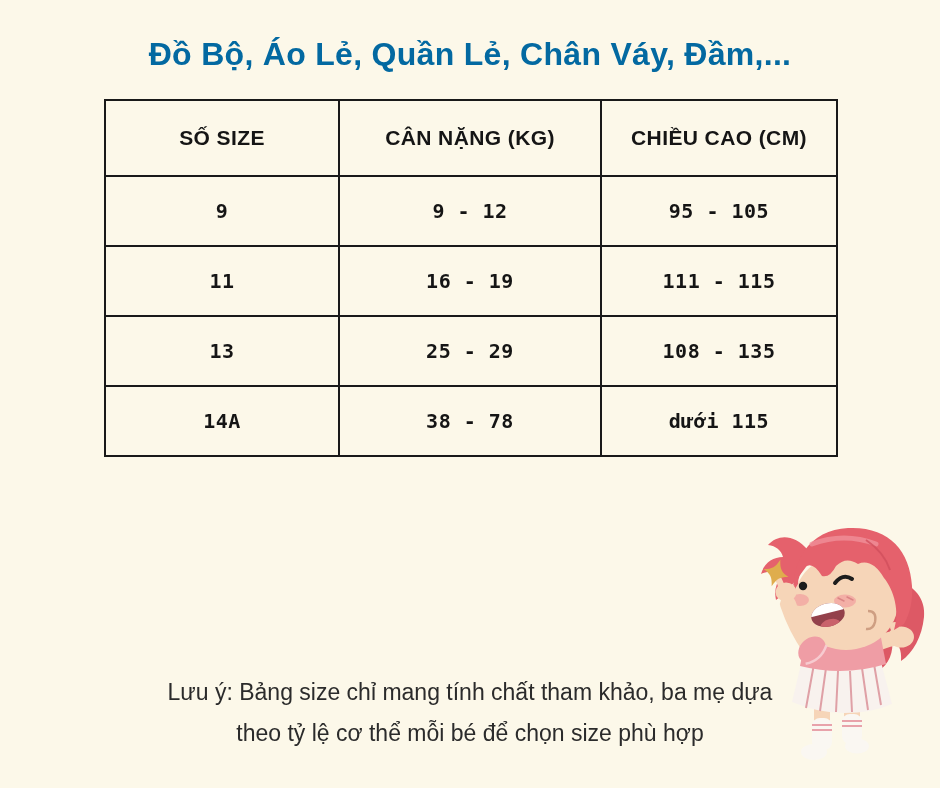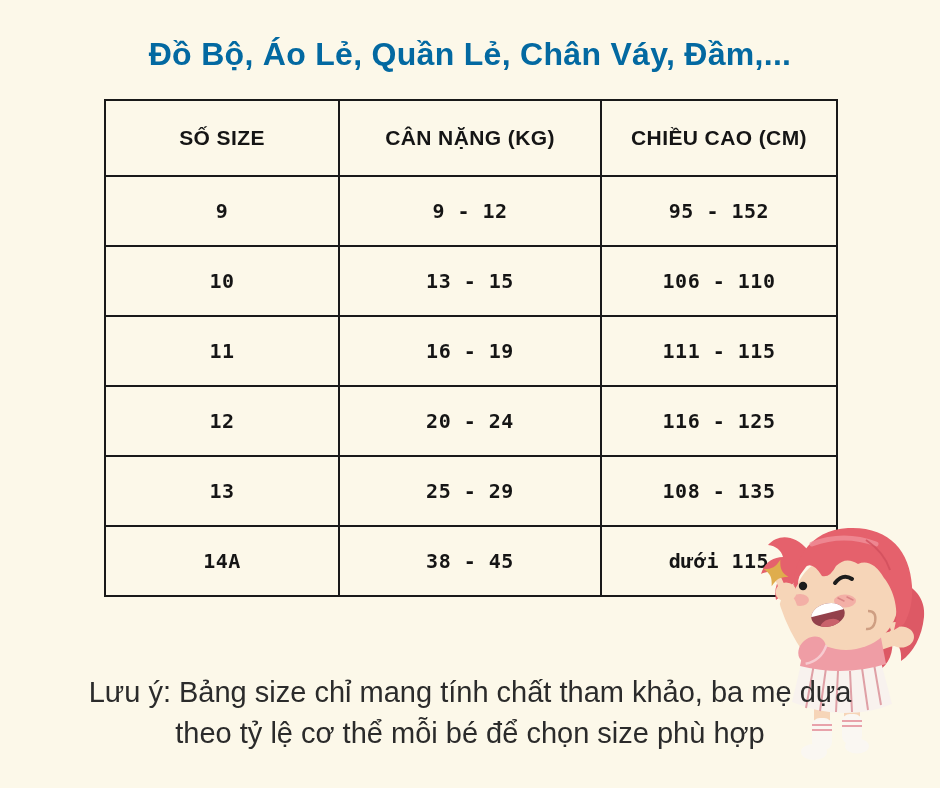--- a/index.html
+++ b/index.html
@@ -31,21 +31,21 @@
   .size-table thead tr { height: 76px; }
   .size-table tbody tr { height: 70px; }
   .size-table th { font-size: 21px; font-weight: 700; letter-spacing: 0.4px; }
   .size-table td {
     font-family: "DejaVu Sans Mono", "Liberation Mono", monospace;
     font-size: 20px; font-weight: 700; letter-spacing: 0.5px;
   }
   .note {
     position: absolute; top: 672px; left: 0; width: 940px;
     text-align: center; z-index: 4;
-    font-size: 29px; font-weight: 400; line-height: 41px; color: #2B2B2B;
+    font-size: 23px; font-weight: 400; line-height: 41px; color: #2B2B2B;
   }
   .girl {
     position: absolute; left: 748px; top: 516px;
     width: 192px; height: 272px; z-index: 3;
   }
 </style>
 </head>
 <body>
 
 <div class="title">Đồ Bộ, Áo Lẻ, Quần Lẻ, Chân Váy, Đầm,...</div>
@@ -61,45 +61,35 @@
       <tr>
         <th>SỐ SIZE</th>
         <th>CÂN NẶNG (KG)</th>
         <th>CHIỀU CAO (CM)</th>
       </tr>
     </thead>
     <tbody>
       <tr>
         <td>9</td>
         <td>9 - 12</td>
-        <td>95 - 152</td>
-      </tr>
-      <tr>
-        <td>10</td>
-        <td>13 - 15</td>
-        <td>106 - 110</td>
+        <td>95 - 105</td>
       </tr>
       <tr>
         <td>11</td>
         <td>16 - 19</td>
         <td>111 - 115</td>
-      </tr>
-      <tr>
-        <td>12</td>
-        <td>20 - 24</td>
-        <td>116 - 125</td>
       </tr>
       <tr>
         <td>13</td>
         <td>25 - 29</td>
         <td>108 - 135</td>
       </tr>
       <tr>
         <td>14A</td>
-        <td>38 - 45</td>
+        <td>38 - 78</td>
         <td>dưới 115</td>
       </tr>
     </tbody>
   </table>
 </div>
 
 <div class="note">
   <div>Lưu ý: Bảng size chỉ mang tính chất tham khảo, ba mẹ dựa</div>
   <div>theo tỷ lệ cơ thể mỗi bé để chọn size phù hợp</div>
 </div>

